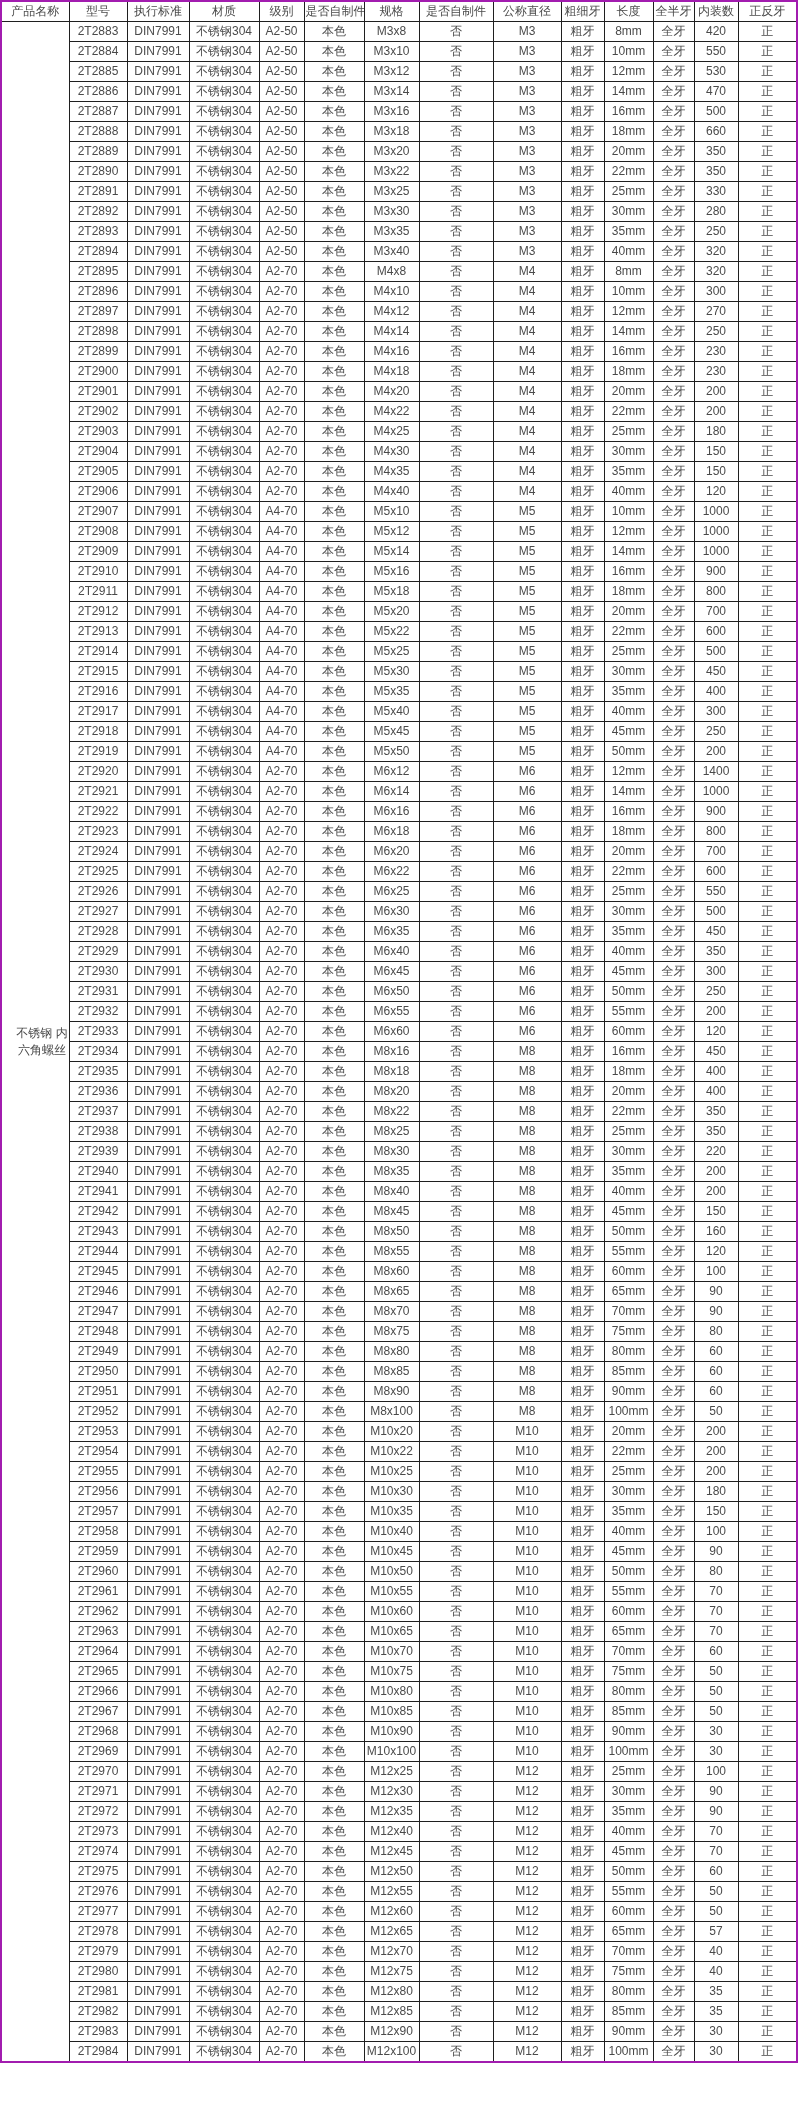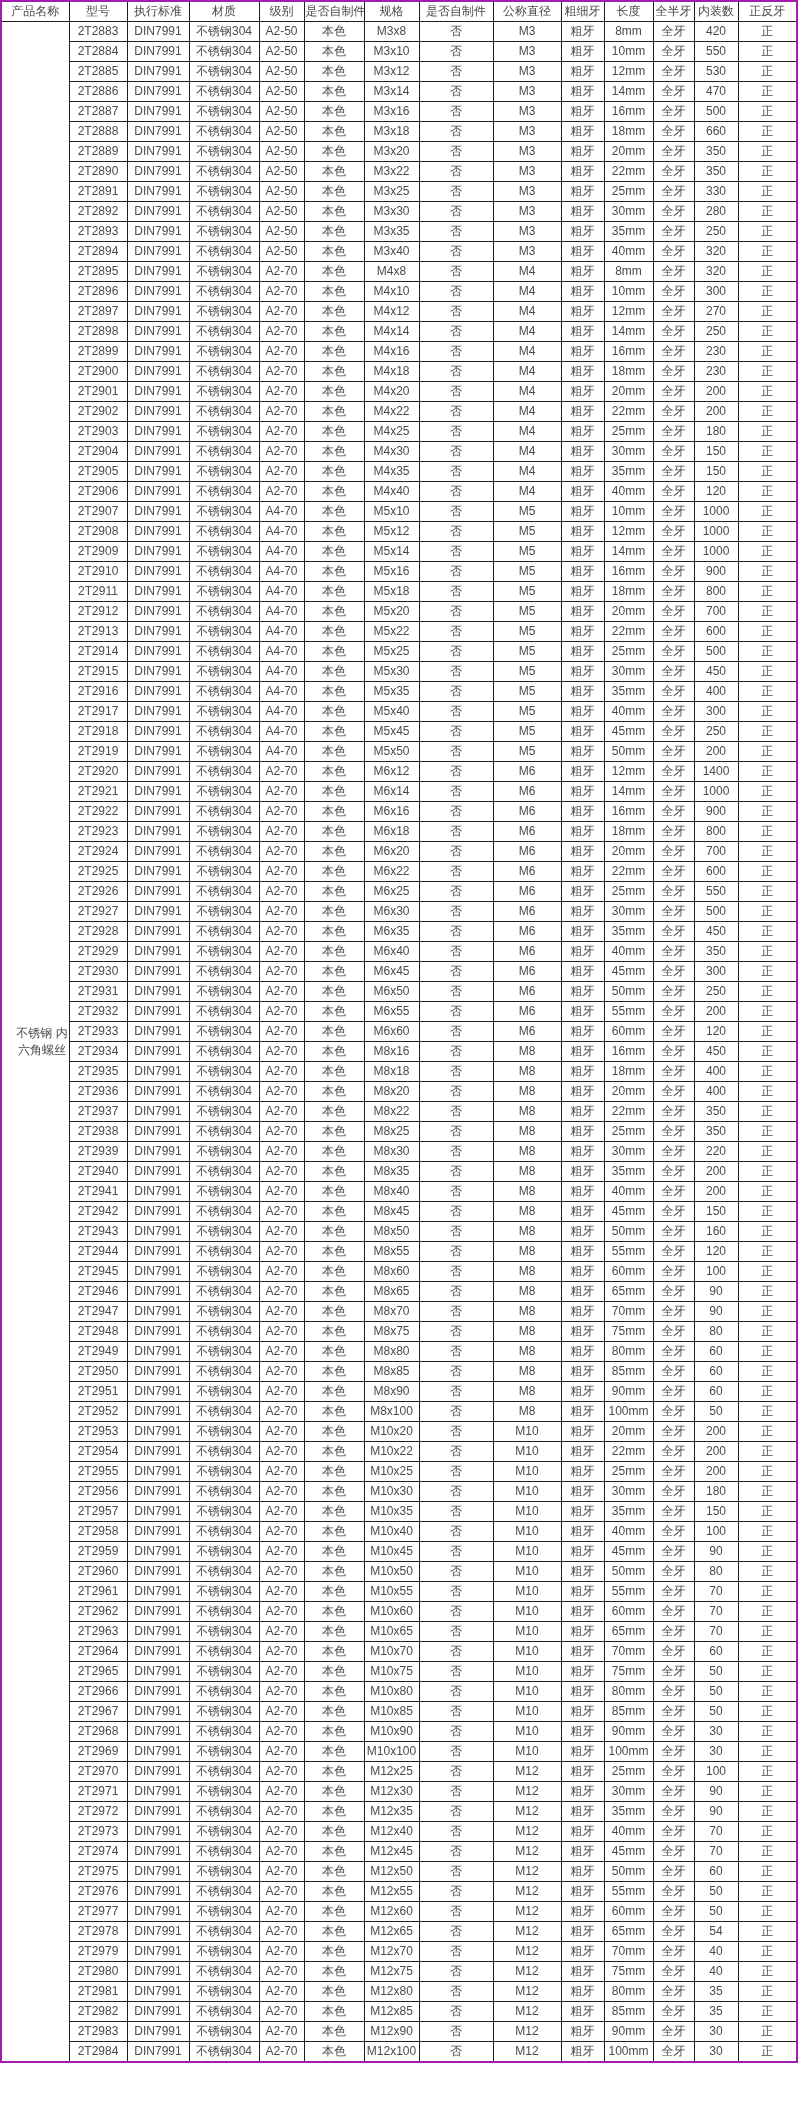--- a/index.html
+++ b/index.html
@@ -1517,21 +1517,21 @@
         <td>DIN7991</td>
         <td>不锈钢304</td>
         <td>A2-70</td>
         <td>本色</td>
         <td>M12x65</td>
         <td>否</td>
         <td>M12</td>
         <td>粗牙</td>
         <td>65mm</td>
         <td>全牙</td>
-        <td>54</td>
+        <td>57</td>
         <td>正</td>
       </tr>
       <tr>
         <td>2T2979</td>
         <td>DIN7991</td>
         <td>不锈钢304</td>
         <td>A2-70</td>
         <td>本色</td>
         <td>M12x70</td>
         <td>否</td>

